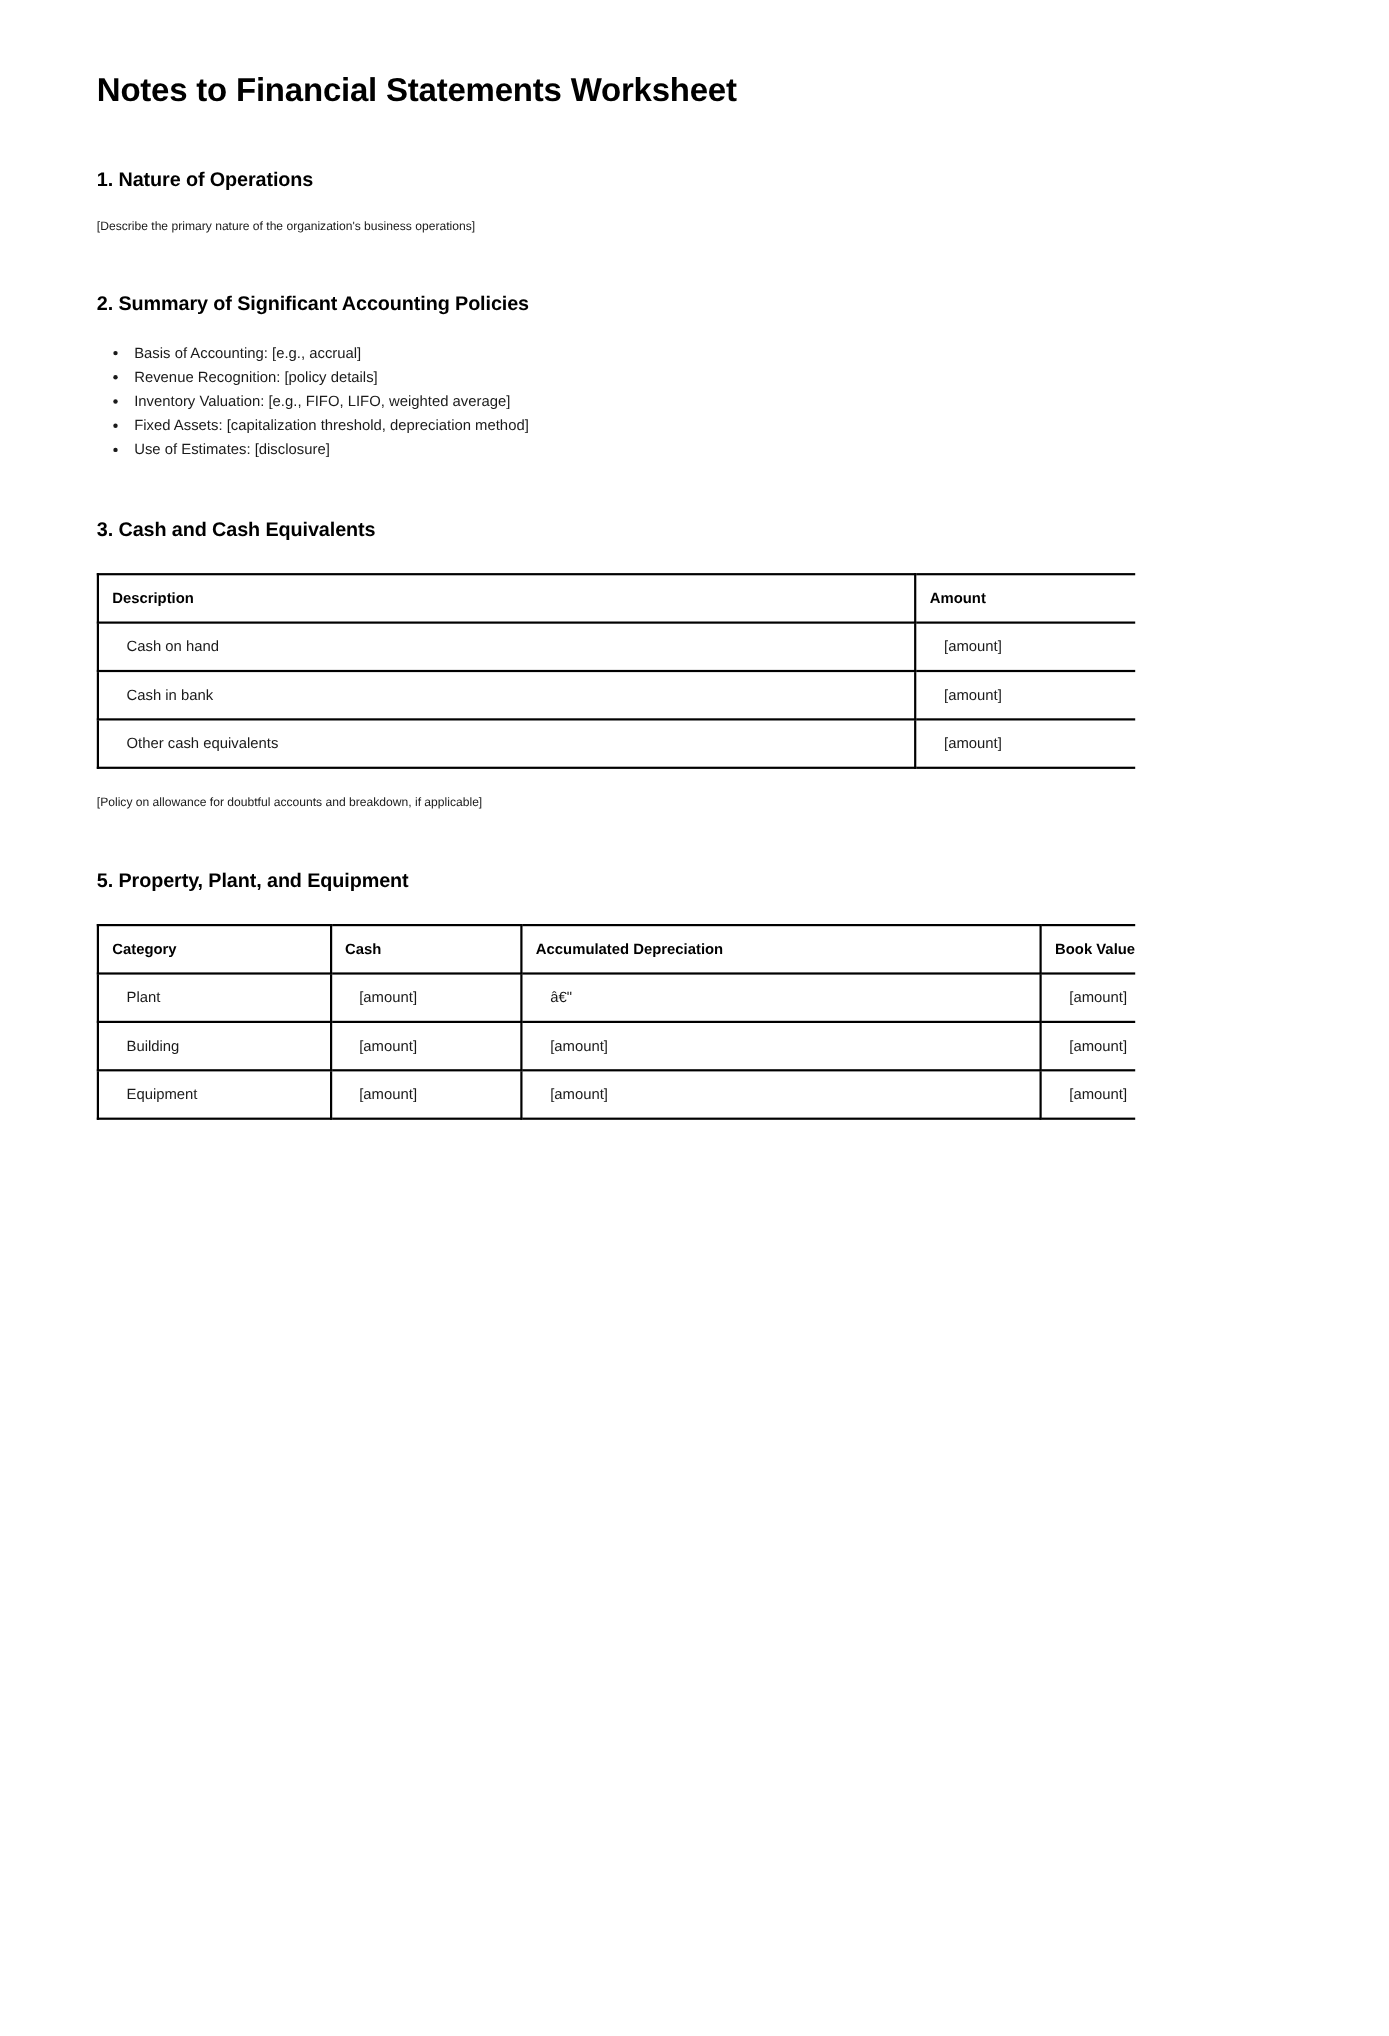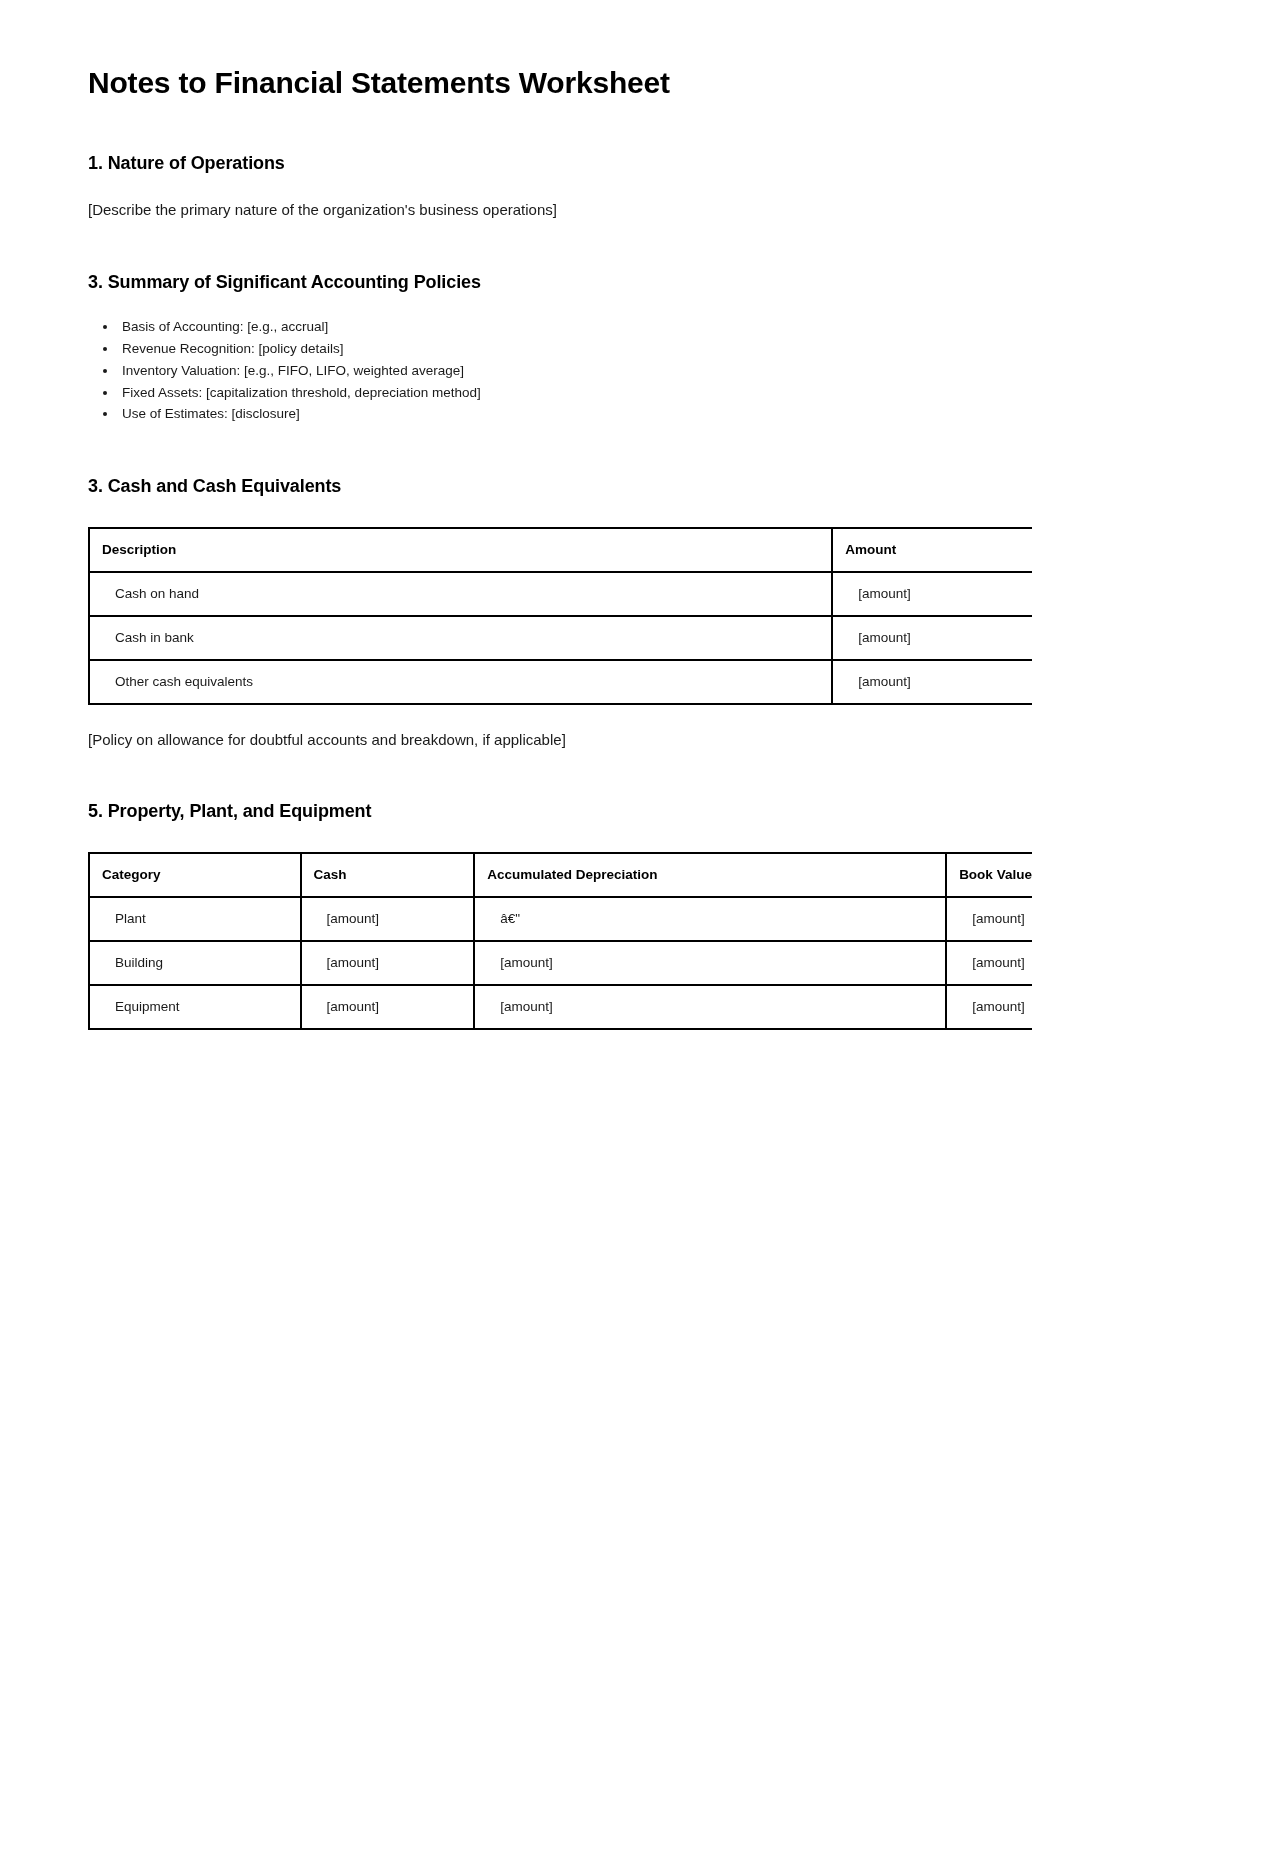--- a/index.html
+++ b/index.html
@@ -53,21 +53,21 @@
   h2.section-heading {
     font-size: 18px;
     font-weight: bold;
     line-height: 1.3;
     margin: 50px 0 0 0;
     color: #000;
     letter-spacing: -0.1px;
   }
 
   p.body-text {
-    font-size: 15px;
+    font-size: 11px;
     line-height: 1.45;
     margin: 24px 0 0 0;
     color: #1a1a1a;
     font-weight: normal;
   }
 
   ul.bullet-list {
     margin: 22px 0 0 0;
     padding-left: 30px;
     list-style-type: disc;
@@ -127,21 +127,21 @@
 
 <div class="page">
   <div class="content-clip">
     <div class="doc">
 
       <h1 class="doc-title">Notes to Financial Statements Worksheet</h1>
 
       <h2 class="section-heading">1. Nature of Operations</h2>
       <p class="body-text">[Describe the primary nature of the organization's business operations]</p>
 
-      <h2 class="section-heading">3. Summary of Significant Accounting Policies</h2>
+      <h2 class="section-heading">2. Summary of Significant Accounting Policies</h2>
       <ul class="bullet-list">
         <li>Basis of Accounting: [e.g., accrual]</li>
         <li>Revenue Recognition: [policy details]</li>
         <li>Inventory Valuation: [e.g., FIFO, LIFO, weighted average]</li>
         <li>Fixed Assets: [capitalization threshold, depreciation method]</li>
         <li>Use of Estimates: [disclosure]</li>
       </ul>
 
       <h2 class="section-heading">3. Cash and Cash Equivalents</h2>
       <table class="data-table cash-table">

